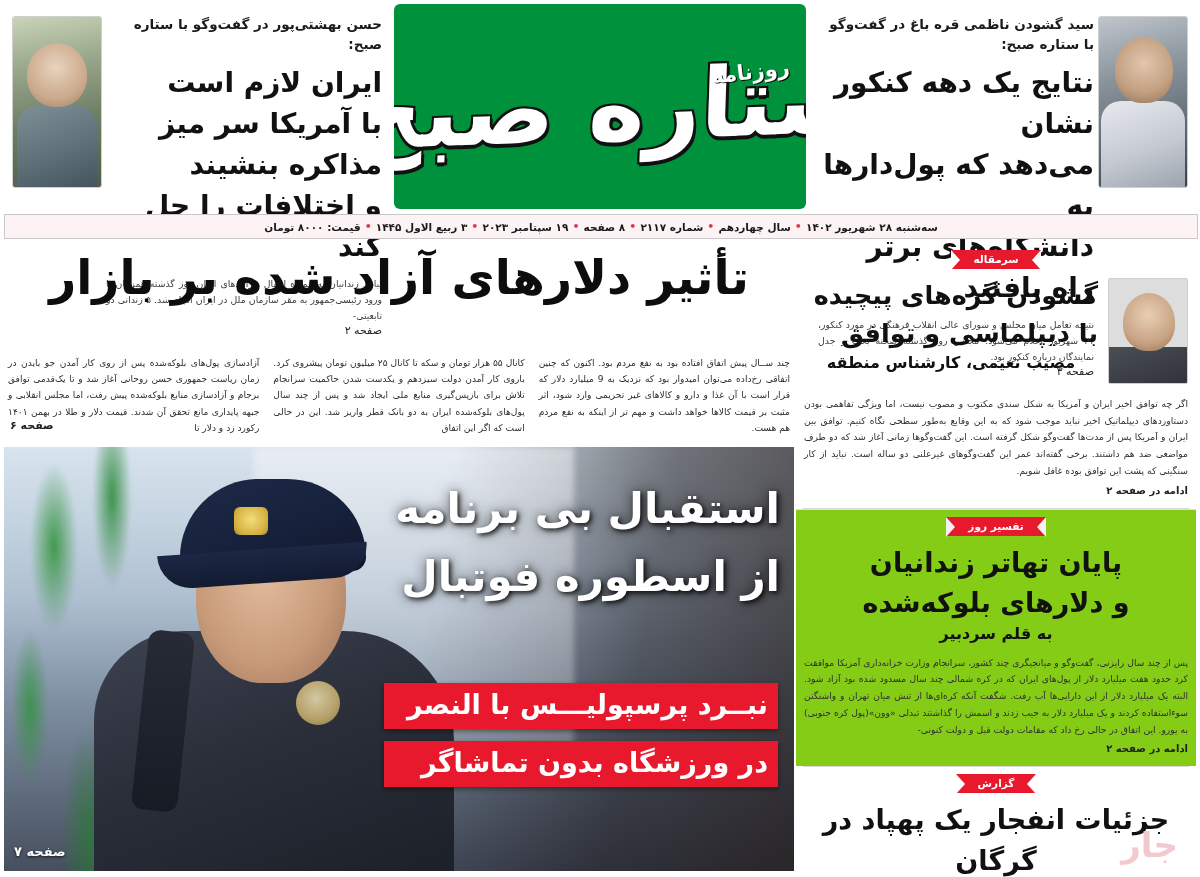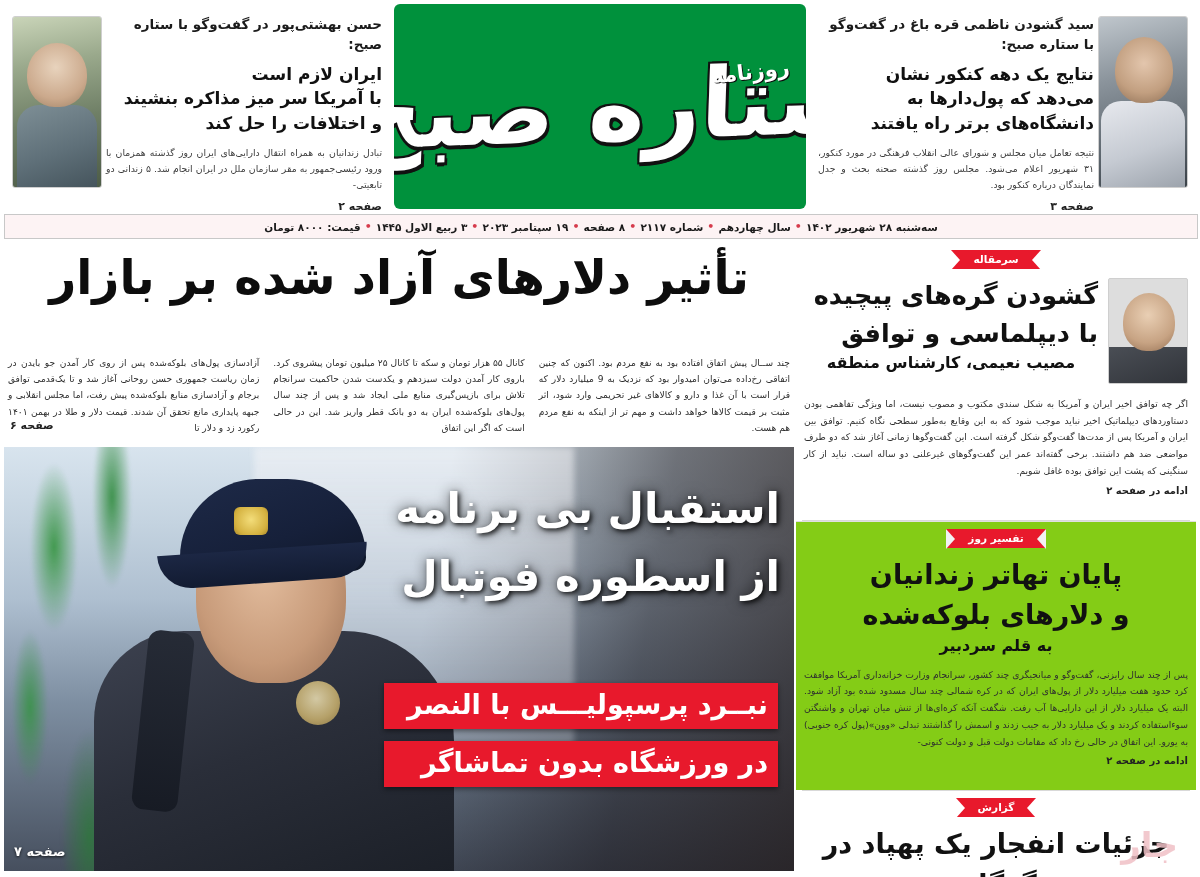--- a/index.html
+++ b/index.html
@@ -69,28 +69,28 @@
 
   .hdr-text{position:absolute;top:8px;width:276px;}
   .hdr-left .hdr-text{right:8px;}
   .hdr-right .hdr-text{left:8px;}
 
   .hdr-kicker{
     font-size:13.5px;font-weight:bold;color:#1b1b1b;text-align:right;
     line-height:1.5;margin-bottom:7px;letter-spacing:-0.2px;
   }
   .hdr-headline{
-    font-size:17px;font-weight:bold;color:#111;text-align:right;
+    font-size:28px;font-weight:bold;color:#111;text-align:right;
     line-height:1.47;letter-spacing:-0.4px;
   }
   .hdr-lede{
     font-size:9.3px;color:#3b3b3b;text-align:justify;line-height:1.7;
     margin-top:9px;
   }
-  .hdr-page{font-size:11px;color:#222;margin-top:7px;font-weight:bold;text-align:right;}
+  .hdr-page{font-size:11px;color:#222;font-weight:normal;text-align:right;}
   .hdr-right .hdr-page{text-align:right;}
 
   
   .infobar{
     position:absolute;left:4px;top:214px;width:1192px;height:23px;
     border:1px solid #c8c8c8;background:#fdf3f4;
     display:flex;align-items:center;justify-content:center;
     font-size:10.5px;color:#1a1a1a;font-weight:bold;letter-spacing:0.1px;
   }
   .infobar .sep{color:#d63b4c;margin:0 4px;font-size:11px;}
@@ -223,21 +223,21 @@
   }
   .sb-head.big{font-size:27px;}
   .sb-byline{
     font-size:16px;font-weight:bold;color:#111;text-align:center;letter-spacing:-0.3px;
   }
   .sb-body{
     font-size:9.2px;color:#2e2e2e;text-align:justify;line-height:1.82;margin-top:12px;
   }
   .sb-foot{
     display:flex;justify-content:space-between;align-items:center;
-    font-size:10px;font-weight:bold;color:#222;margin-top:5px;padding-bottom:24px;
+    font-size:10px;font-weight:bold;color:#222;margin-top:5px;padding-bottom:12px;
   }
   .sb-divider{height:1px;background:#d9d9d9;margin:0 6px;}
 
   .watermark{
     position:absolute;right:18px;bottom:6px;
     font-size:34px;font-weight:bold;color:#f0c0c6;opacity:.85;
     letter-spacing:-1px;pointer-events:none;
   }
 </style>
 </head>

